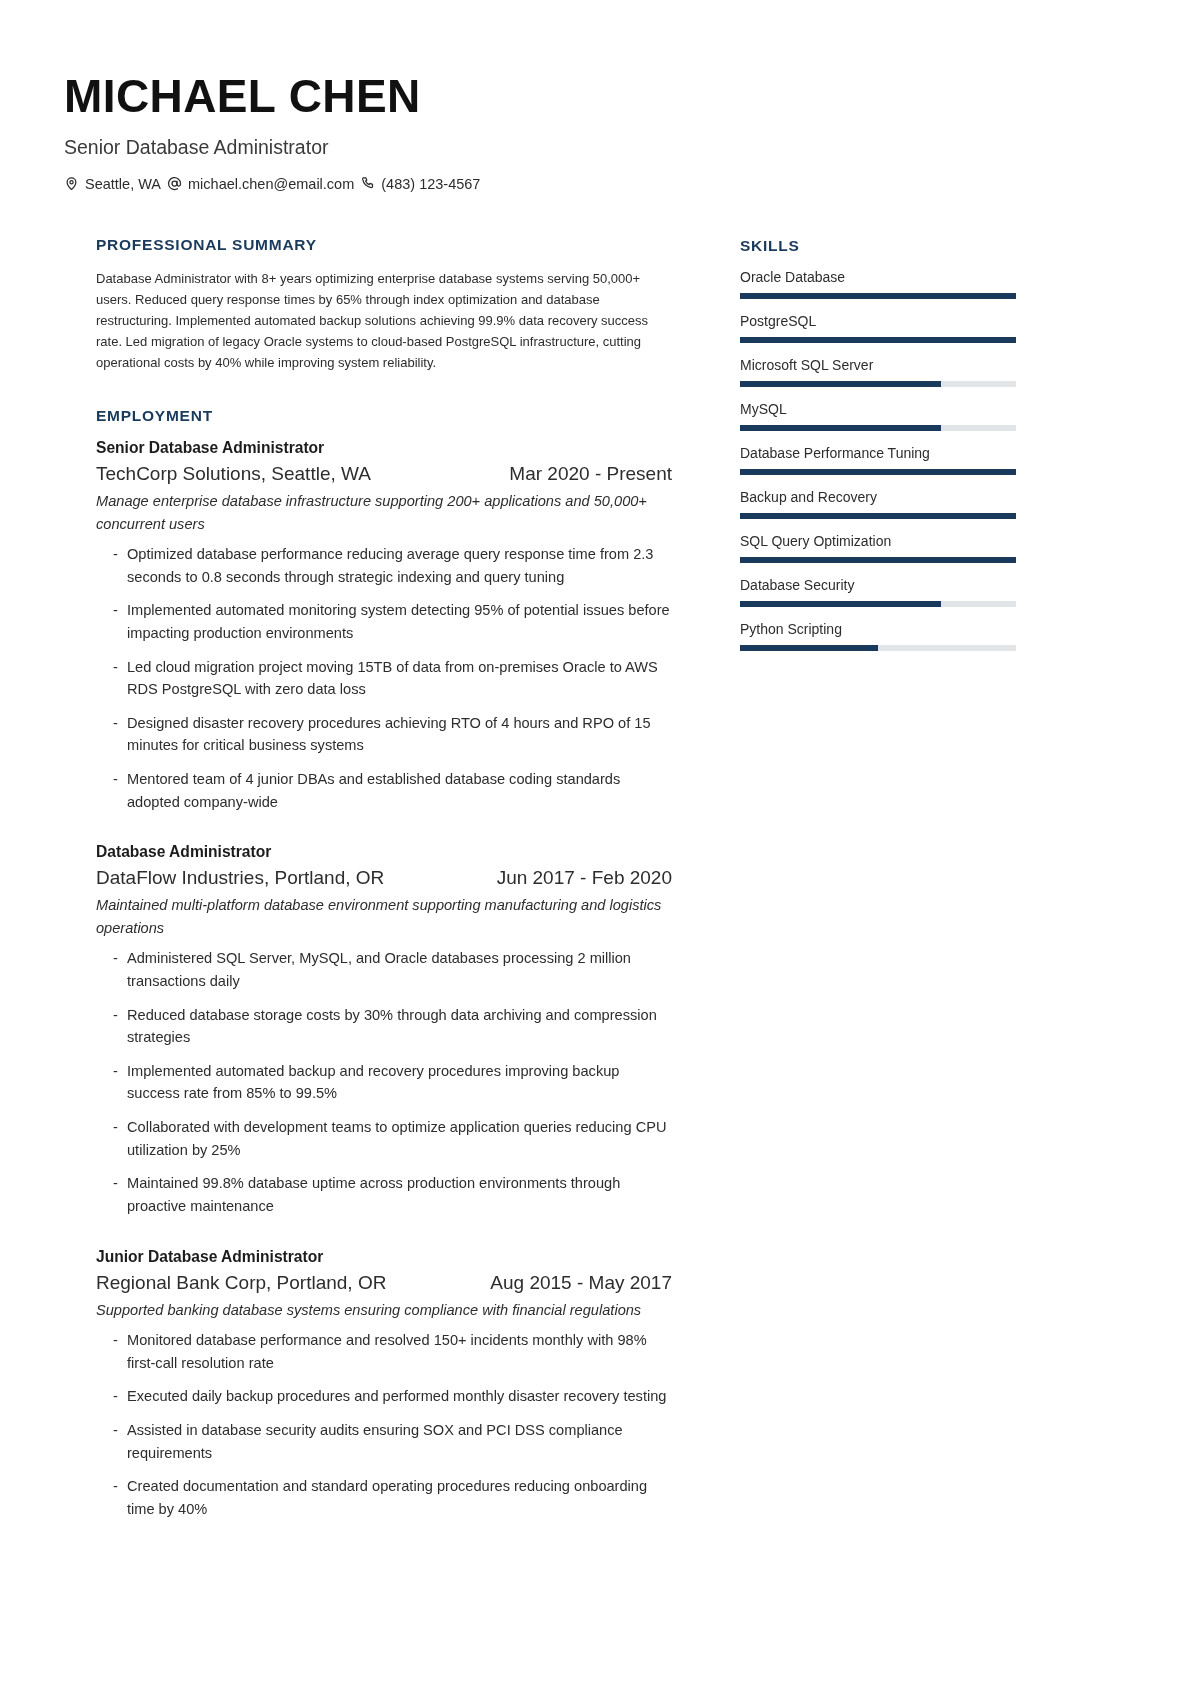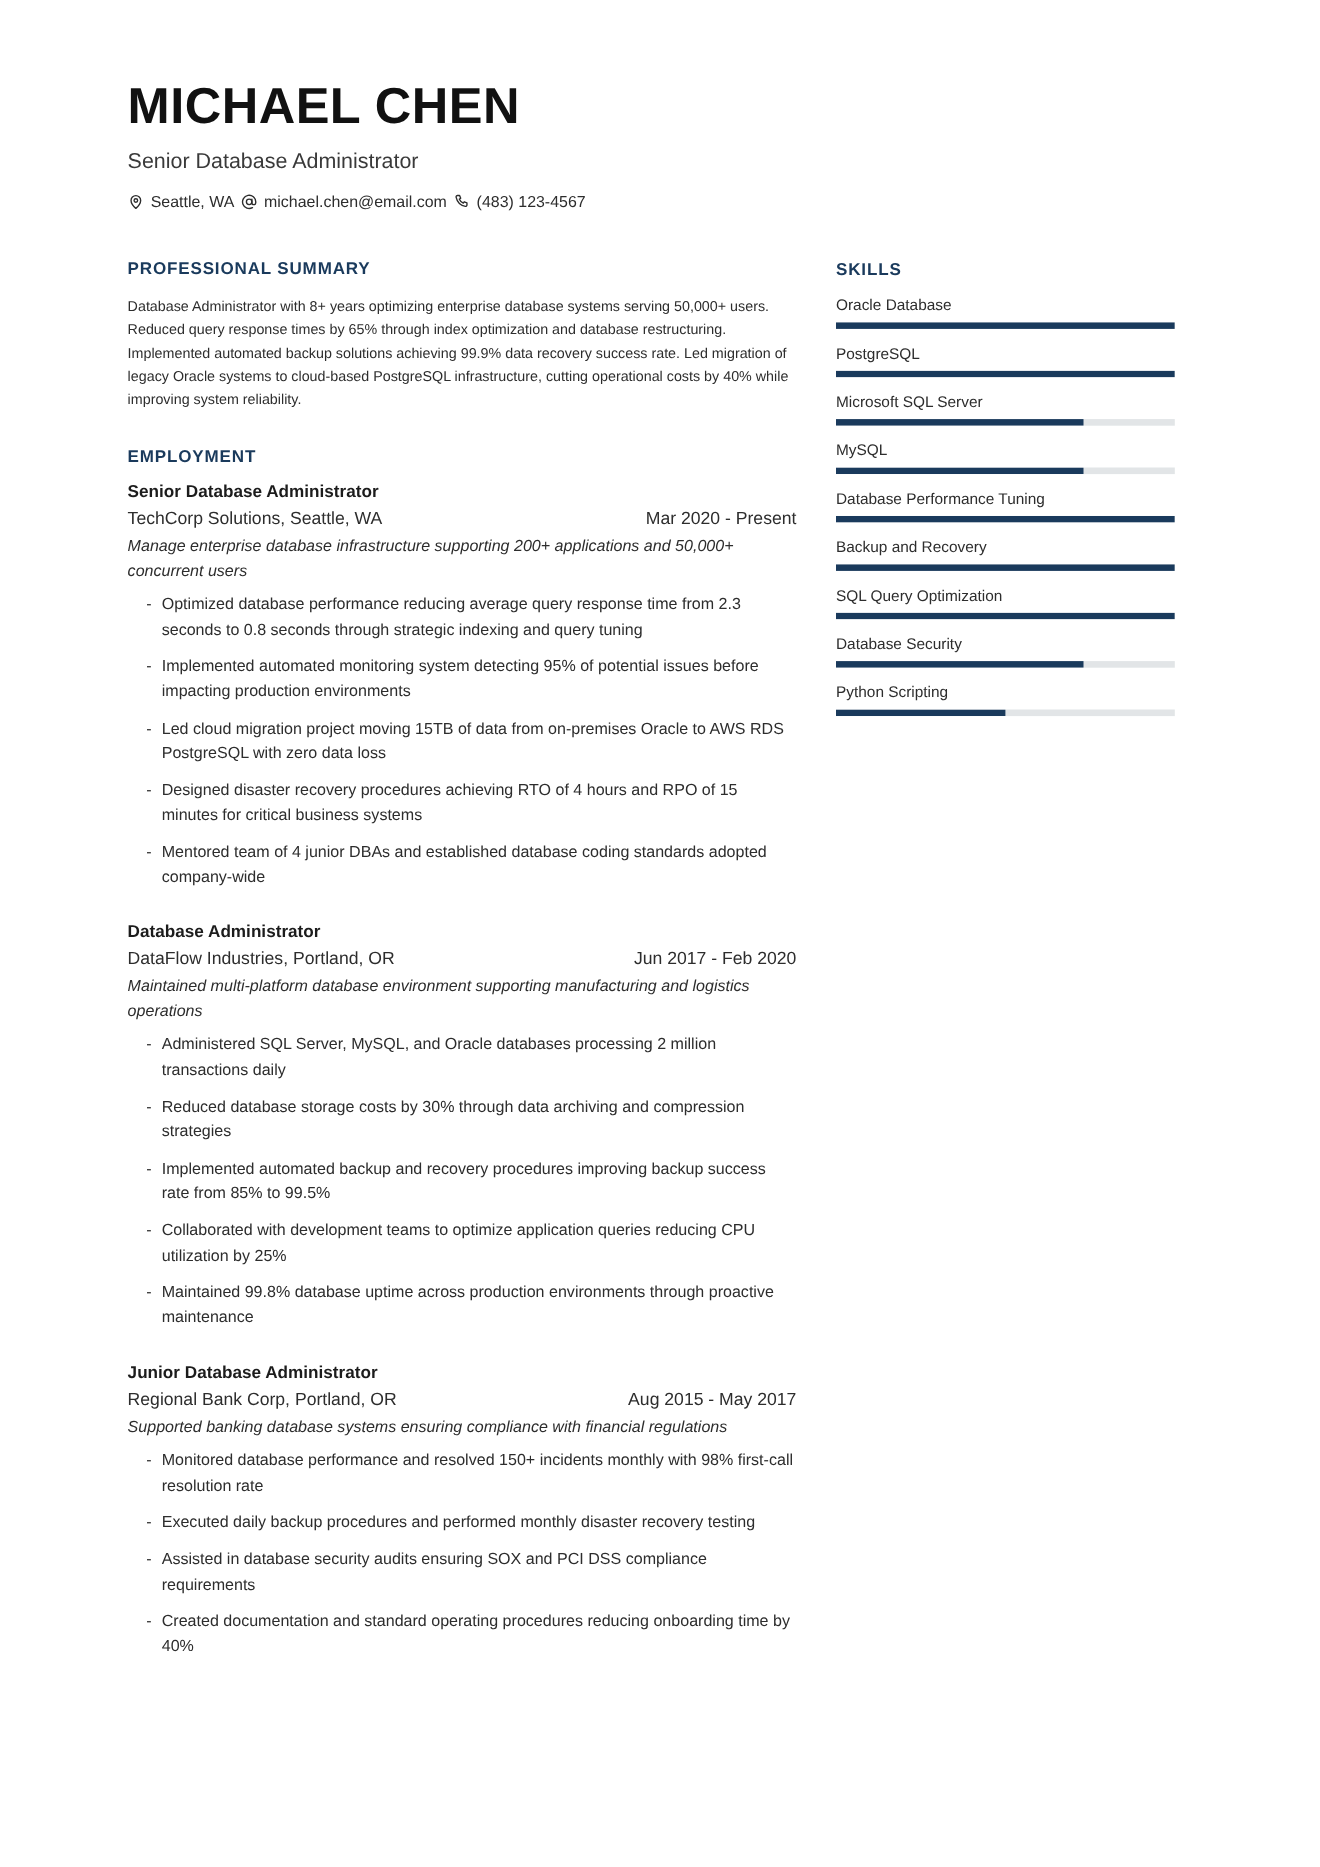--- a/index.html
+++ b/index.html
@@ -12,21 +12,21 @@
 
   body {
     font-family: "Liberation Sans", sans-serif;
     color: #2d2d2d;
     -webkit-font-smoothing: antialiased;
   }
 
   .page {
     width: 1200px;
     height: 1697px;
-    padding: 72px 84px 0 116px;
+    padding: 72px 84px 0 64px;
     position: relative;
     background: #ffffff;
   }
 
   
   .header { margin-bottom: 44px; }
 
   .name {
     font-size: 46px;
     font-weight: bold;
@@ -63,21 +63,21 @@
   
   .body-grid {
     display: flex;
     align-items: flex-start;
     gap: 36px;
   }
 
   .col-main { width: 608px; flex: none; }
   .col-side { width: 308px; flex: none; padding-top: 1px; }
 
-  .section { margin-bottom: 34px; }
+  .section { margin-bottom: 34px; margin-left: 32px; }
 
   .section-title {
     font-size: 15.5px;
     font-weight: bold;
     letter-spacing: 0.75px;
     color: #1a3a5c;
     margin-bottom: 14px;
   }
 
   .summary-text {
@@ -95,21 +95,21 @@
     font-size: 15.6px;
     font-weight: bold;
     color: #1c1c1c;
     margin-bottom: 6px;
   }
 
   .job-meta {
     display: flex;
     justify-content: space-between;
     align-items: center;
-    font-size: 16px;
+    font-size: 19px;
     color: #2d2d2d;
     margin-bottom: 5px;
   }
 
   .job-company { }
   .job-dates { white-space: nowrap; }
 
   .job-desc {
     font-size: 14.6px;
     line-height: 1.55;

